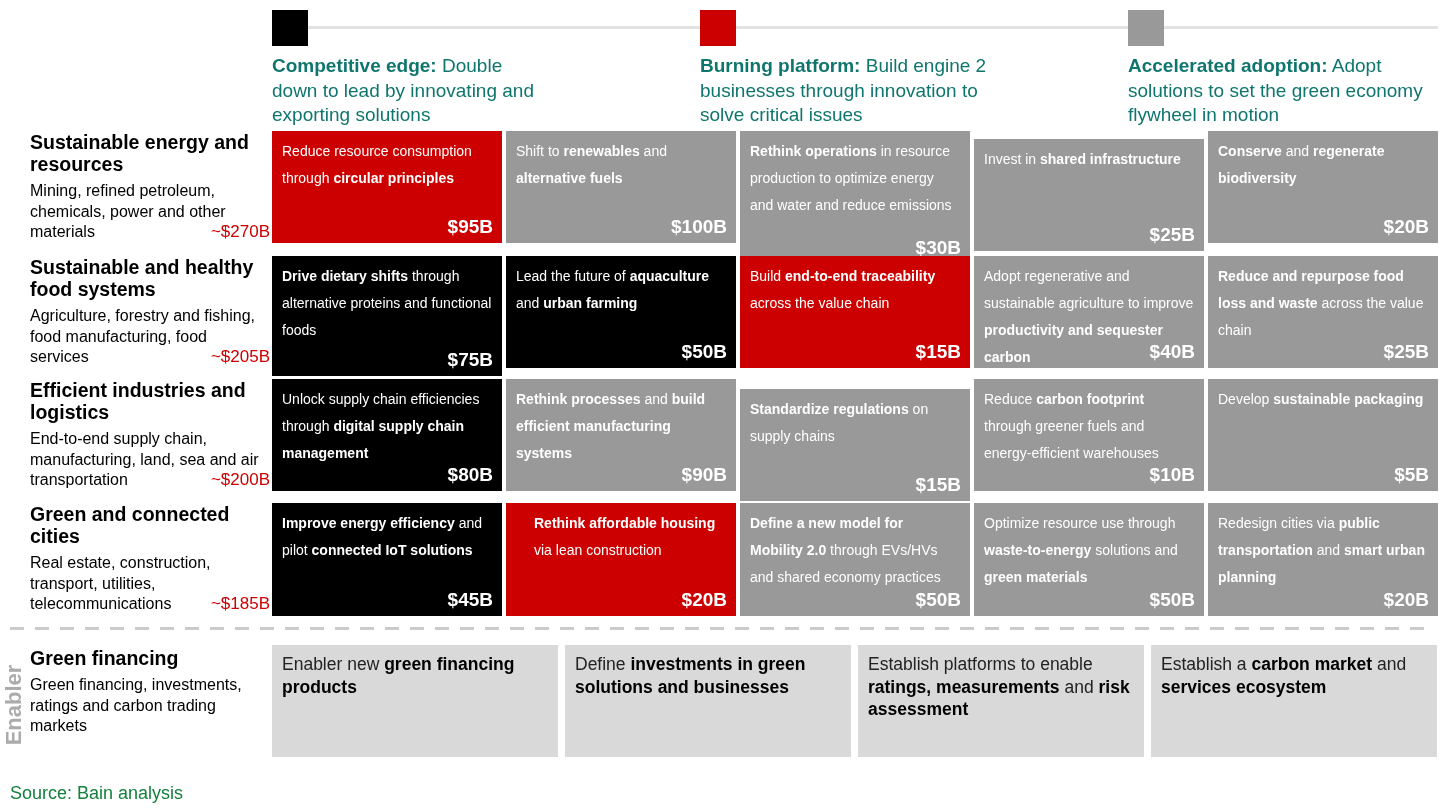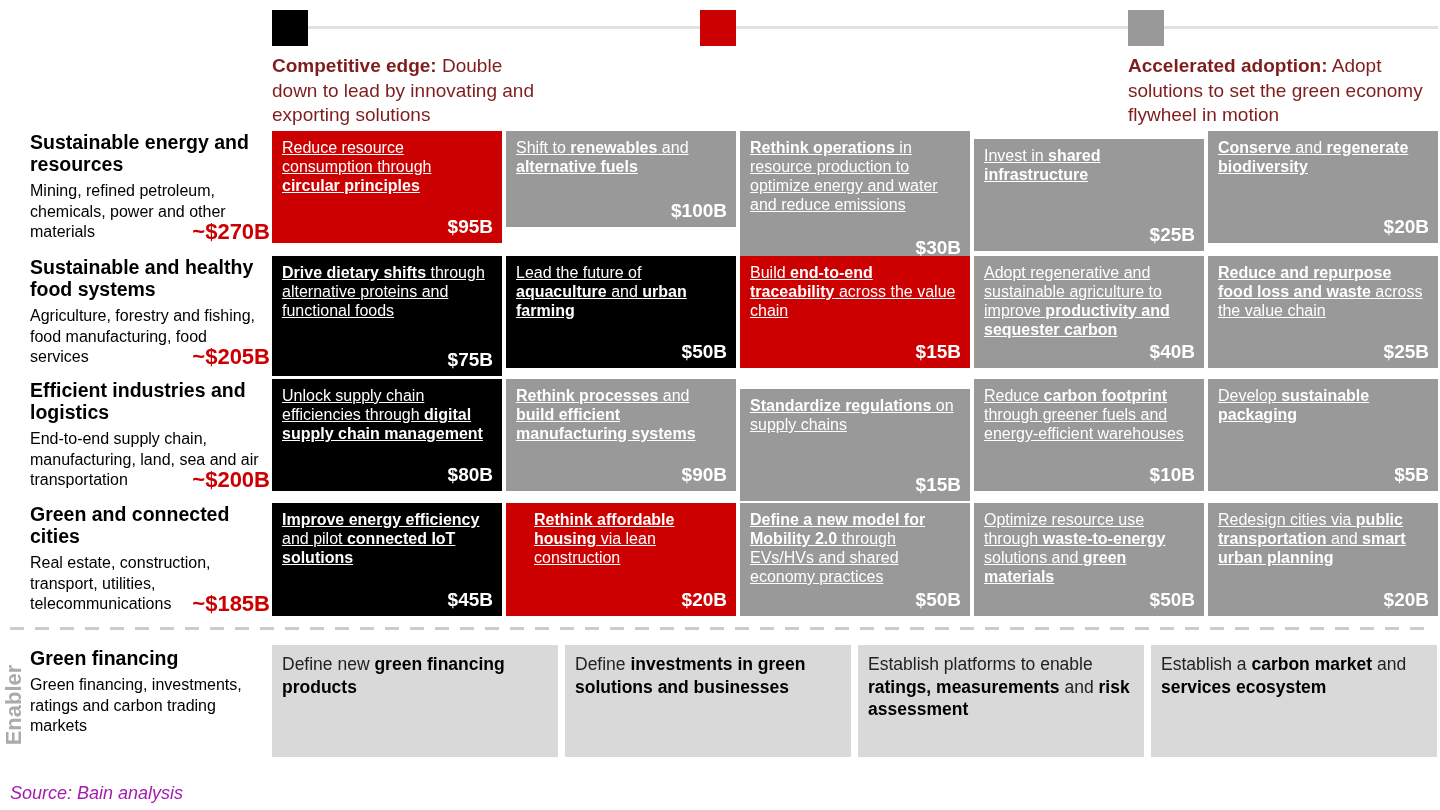--- a/index.html
+++ b/index.html
@@ -6,61 +6,65 @@
   body{font-family:"Liberation Sans","DejaVu Sans",sans-serif;}
   #canvas{position:relative;width:1440px;height:810px;background:#fff;overflow:hidden;}
   .b{font-weight:bold;}
 
   
   .legend-line{position:absolute;left:272px;top:26px;width:1166px;height:3px;background:#e2e2e2;}
   .sq{position:absolute;top:10px;width:36px;height:36px;}
   .sq-black{background:#000000;}
   .sq-red{background:#cc0000;}
   .sq-gray{background:#999999;}
-  .legend-text{position:absolute;top:54px;font-size:19px;line-height:24.5px;color:#7f1d1d;}
+  .legend-text{position:absolute;top:54px;font-size:19px;line-height:24.5px;color:#0f766e;}
 
   
   .row-header{position:absolute;left:30px;width:240px;color:#000;}
   .row-title{font-size:19.5px;font-weight:bold;line-height:22px;margin-bottom:6px;}
   .row-desc{font-size:16px;line-height:20.5px;position:relative;}
-  .row-total{position:absolute;right:0;bottom:0;color:#cc0000;font-weight:bold;font-size:22px;}
+  .row-total{position:absolute;right:0;bottom:0;color:#cc0000;font-weight:normal;font-size:17px;}
 
   
   .cell{position:absolute;width:230px;box-sizing:border-box;padding:7px 10px;color:#fff;}
   .cell.red{background:#cc0000;}
   .cell.black{background:#000000;}
   .cell.gray{background:#999999;}
-  .cell-text{font-size:16px;line-height:19px;text-decoration:underline;}
+  .cell-text{font-size:14px;line-height:27px;}
   .cell-value{position:absolute;right:9px;bottom:5px;font-size:19px;font-weight:bold;color:#fff;}
 
   
   .divider{position:absolute;left:10px;top:627px;width:1424px;height:3px;
            background:repeating-linear-gradient(90deg,#cbcbcb 0 14px,transparent 14px 25px);}
   .enabler-side{position:absolute;left:-46px;top:692px;width:120px;text-align:center;
                 transform:rotate(-90deg);font-size:22px;font-weight:bold;color:#ababab;}
   .enabler-header{position:absolute;left:30px;top:647px;width:242px;color:#000;}
   .ebox{position:absolute;top:645px;width:286px;height:112px;background:#d9d9d9;
         box-sizing:border-box;padding:8px 10px;color:#222;font-size:17.5px;line-height:22.5px;}
   .ebox .b{color:#000;}
 
-  .source{position:absolute;left:10px;top:783px;font-size:18px;color:#a21caf;font-style:italic;}
+  .source{position:absolute;left:10px;top:783px;font-size:18px;color:#15803d;}
 </style>
 </head>
 <body>
 
 <div id="canvas">
 
   <div class="legend-line"></div>
   <div class="sq sq-black" style="left:272px"></div>
   <div class="sq sq-red" style="left:700px"></div>
   <div class="sq sq-gray" style="left:1128px"></div>
 
   <div class="legend-text" style="left:272px;width:272px">
     <span class="b">Competitive edge:</span>
     <span>Double down to lead by innovating and exporting solutions</span>
+  </div>
+  <div class="legend-text" style="left:700px;width:288px">
+    <span class="b">Burning platform:</span>
+    <span>Build engine 2 businesses through innovation to solve critical issues</span>
   </div>
   <div class="legend-text" style="left:1128px;width:318px">
     <span class="b">Accelerated adoption:</span>
     <span>Adopt solutions to set the green economy flywheel in motion</span>
   </div>
 
   <div class="divider"></div>
   <div class="enabler-side">Enabler</div>
   <div class="enabler-header">
     <div class="row-title">Green financing</div>
@@ -69,21 +73,21 @@
 
   <div class="source">Source: Bain analysis</div>
 <div class="row-header" style="top: 131px;">
       <div class="row-title">Sustainable energy and resources</div>
       <div class="row-desc"><span>Mining, refined petroleum, chemicals, power and other materials</span><span class="row-total">~$270B</span></div>
     </div>
     <div class="cell red" style="left: 272px; top: 131px; height: 112px;">
       <div class="cell-text"><span>Reduce resource consumption through </span><span class="b">circular principles</span></div>
       <div class="cell-value">$95B</div>
     </div>
-    <div class="cell gray" style="left: 506px; top: 131px; height: 96px;">
+    <div class="cell gray" style="left: 506px; top: 131px; height: 112px;">
       <div class="cell-text"><span>Shift to </span><span class="b">renewables</span><span> and </span><span class="b">alternative fuels</span></div>
       <div class="cell-value">$100B</div>
     </div>
     <div class="cell gray" style="left: 740px; top: 131px; height: 133px;">
       <div class="cell-text"><span class="b">Rethink operations</span><span> in resource production to optimize energy and water and reduce emissions</span></div>
       <div class="cell-value">$30B</div>
     </div>
     <div class="cell gray" style="left: 974px; top: 131px; height: 112px; margin-top: 8px;">
       <div class="cell-text"><span>Invest in </span><span class="b">shared infrastructure</span></div>
       <div class="cell-value">$25B</div>
@@ -158,21 +162,21 @@
     </div>
     <div class="cell gray" style="left: 974px; top: 503px; height: 113px;">
       <div class="cell-text"><span>Optimize resource use through </span><span class="b">waste-to-energy</span><span> solutions and </span><span class="b">green materials</span></div>
       <div class="cell-value">$50B</div>
     </div>
     <div class="cell gray" style="left: 1208px; top: 503px; height: 113px;">
       <div class="cell-text"><span>Redesign cities via </span><span class="b">public transportation</span><span> and </span><span class="b">smart urban planning</span></div>
       <div class="cell-value">$20B</div>
     </div>
     <div class="ebox" style="left: 272px;">
-      <div><span>Define new </span><span class="b">green financing products</span></div>
+      <div><span>Enabler new </span><span class="b">green financing products</span></div>
     </div>
     <div class="ebox" style="left: 565px;">
       <div><span>Define </span><span class="b">investments in green solutions and businesses</span></div>
     </div>
     <div class="ebox" style="left: 858px;">
       <div><span>Establish platforms to enable </span><span class="b">ratings, measurements</span><span> and </span><span class="b">risk assessment</span></div>
     </div>
     <div class="ebox" style="left: 1151px;">
       <div><span>Establish a </span><span class="b">carbon market</span><span> and </span><span class="b">services ecosystem</span></div>
     </div>

